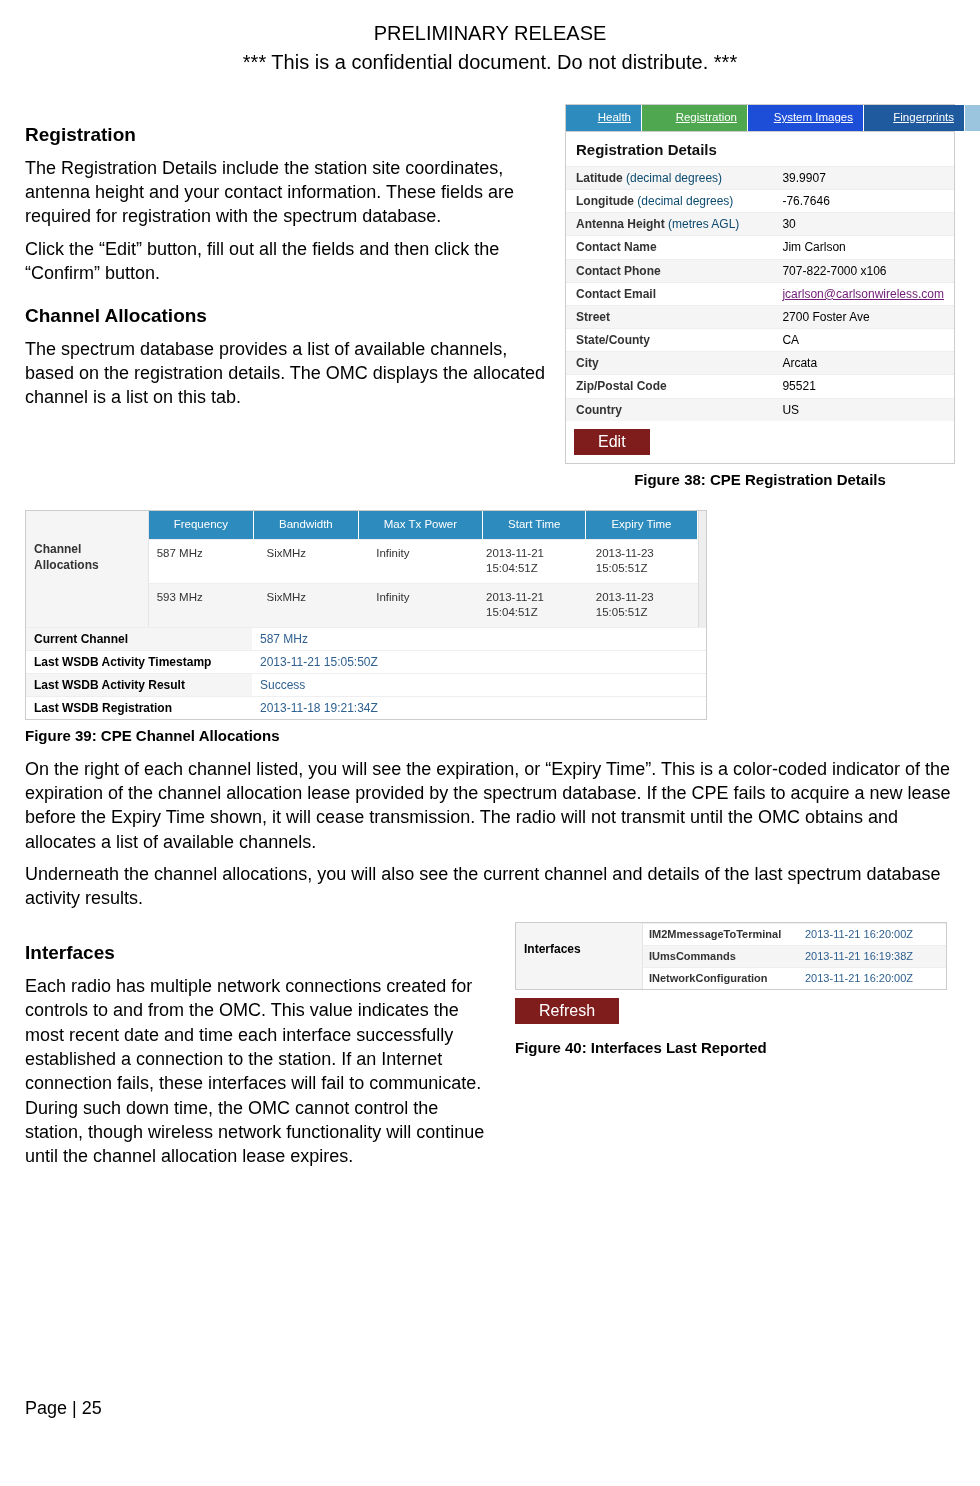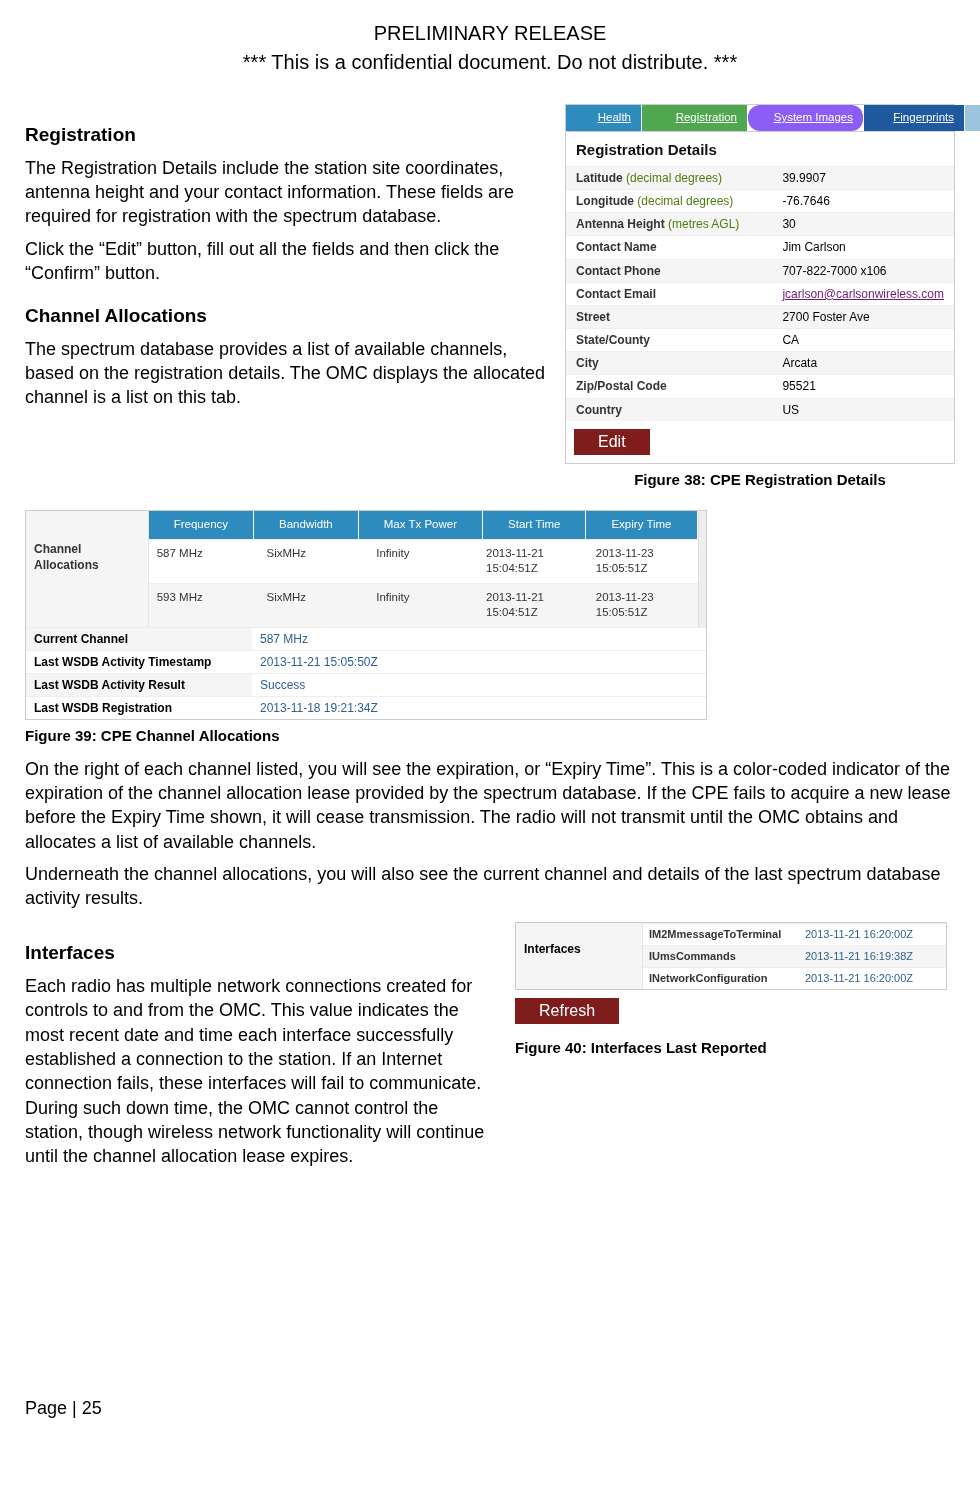--- a/index.html
+++ b/index.html
@@ -16,30 +16,30 @@
   h3.section { font-size: 19px; font-weight: bold; margin: 18px 0 6px 0; }
   p { margin: 8px 0; }
   .top-row { display: flex; gap: 18px; }
   .top-left { flex: 1 1 auto; }
   .top-right { width: 390px; flex: 0 0 390px; }
   .panel { border: 1px solid #ccc; font-size: 12px; background:#fff; }
   .tabs { display: flex; border-bottom: 1px solid #ccc; font-size: 11.5px; }
   .tab { padding: 5px 10px; color: #fff; text-align:right; border-right:1px solid #fff; white-space:nowrap;text-decoration:underline;}
   .tab.health { background:#2d8bbd; flex:0 0 auto; width:55px;}
   .tab.reg { background:#4fa84f; flex:0 0 auto; width:85px;}
-  .tab.sys { background:#8b5cf6; flex:0 0 auto; width:95px;border-radius:12px;}
+  .tab.sys { background:#1d4ed8; flex:0 0 auto; width:95px;}
   .tab.fp { background:#1f5a9e; flex:0 0 auto; width:80px;}
   .tab.stub { background:#9bc4de; flex:1 1 auto; width:14px;}
   .panel-title { font-weight: bold; font-size: 15px; padding: 8px 10px 6px 10px; color:#111;}
   table.kv { border-collapse: collapse; width: 100%; font-size: 12px; }
   table.kv tr td { padding: 3px 10px; border-top: 1px solid #eee; vertical-align:middle;}
   table.kv tr:nth-child(odd) td { background: #f5f5f5; }
   table.kv tr:nth-child(even) td { background: #fff; }
   table.kv td.label { font-weight: bold; color:#333; width:200px;}
-  table.kv td.label .hint { font-weight: normal; color:#4d7c0f; }
+  table.kv td.label .hint { font-weight: normal; color:#0c4a6e; }
   .btn { display:inline-block; background:#7f1d1d; color:#fff; font-size:16px; padding:4px 24px; margin:8px 8px 8px 8px; border:none; cursor:pointer;}
   .fig-caption { font-weight: bold; font-size: 15px; margin: 6px 0 10px 0; }
   .fig-caption.center { text-align:center; }
   .channel-panel { border:1px solid #ccc; font-size:12px; margin-top:10px; width:680px; }
   .channel-header { display:flex; }
   .ch-side { width:170px; background:#f5f5f5; color:#333; font-weight:bold; font-size:12px; padding:30px 8px; border-right:1px solid #e5e5e5;}
   .ch-main { flex:1; }
   .ch-cols { display:flex; }
   .ch-col { background:#2d8bbd; color:#fff; padding:6px 25px; font-size:11.5px; border-right:1px solid #fff; flex:1; white-space:nowrap;}
   .ch-row { display:flex; border-top:1px solid #eee;}

